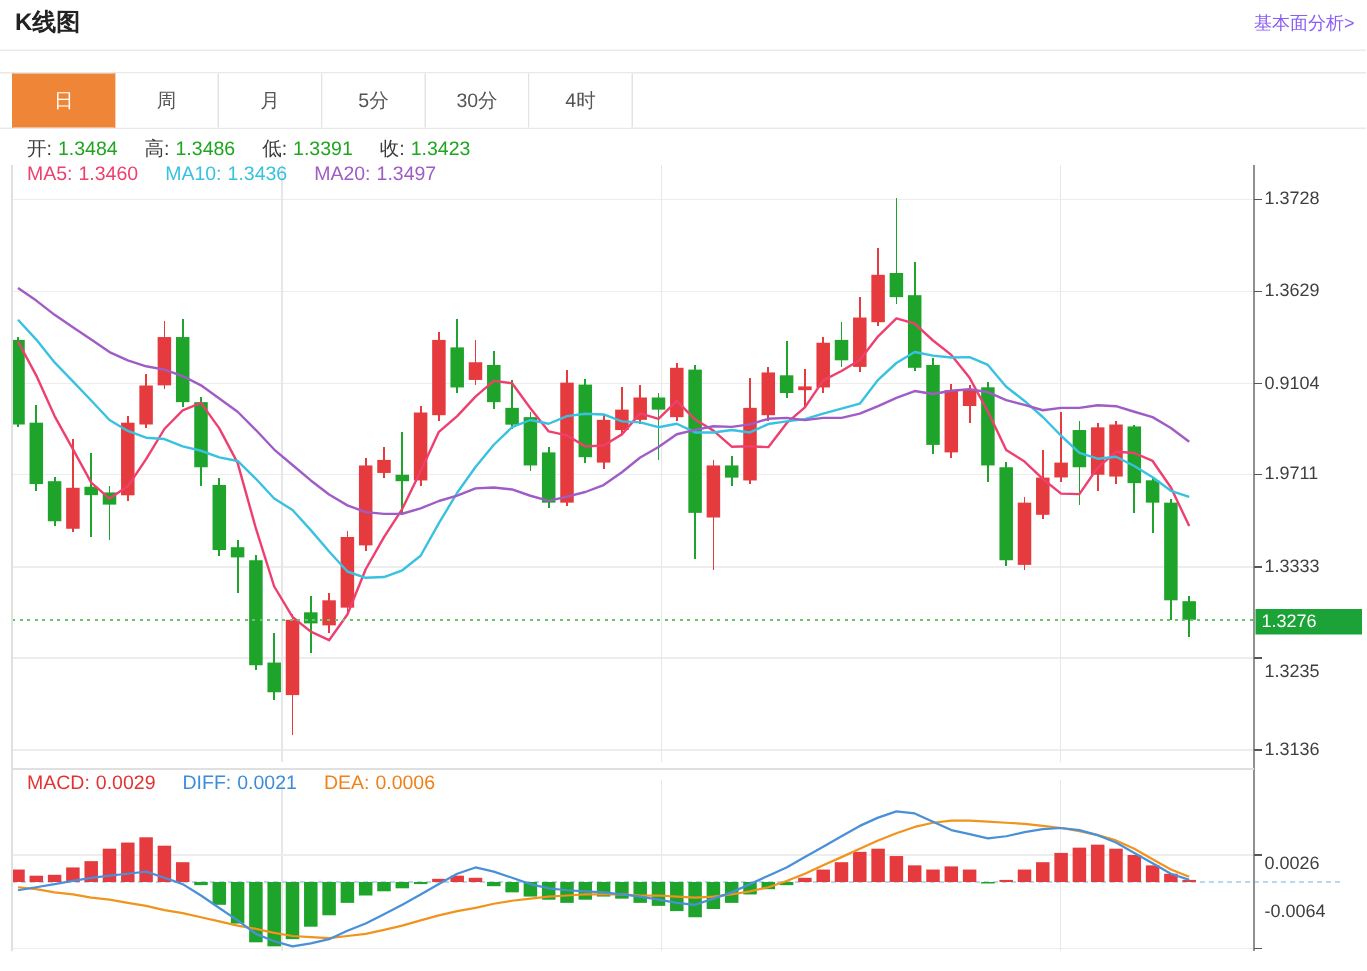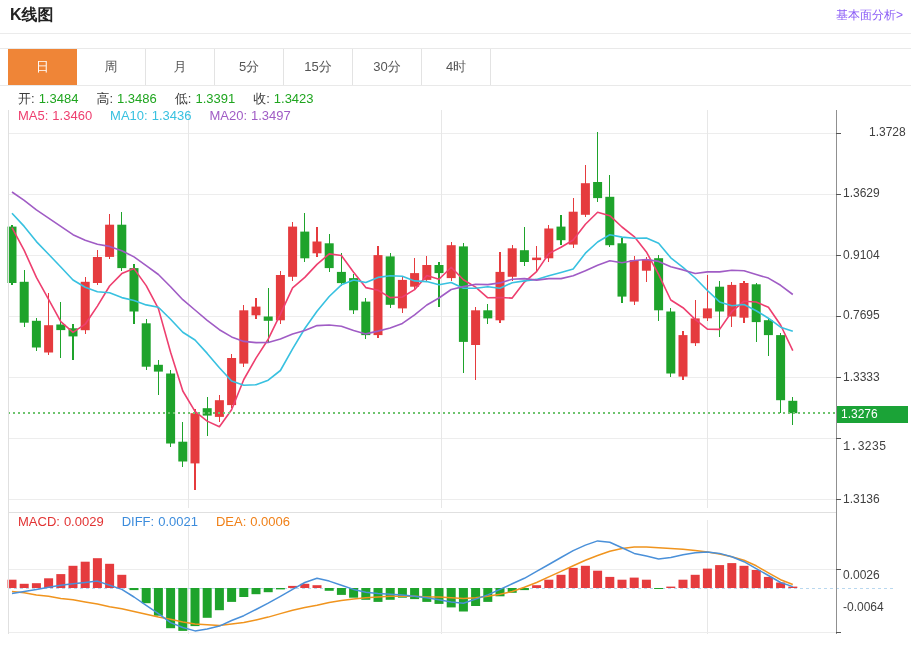--- a/index.html
+++ b/index.html
@@ -28,21 +28,20 @@
 <div class="page">
   <h2 class="page-title">K线图</h2>
   <a class="fund-link">基本面分析&gt;</a>
   <div class="top-divider"></div>
 
   <div class="tabs-row" id="tabs">
       <div class="tab active">日</div>
       <div class="tab">周</div>
       <div class="tab">月</div>
       <div class="tab">5分</div>
-      <div class="tab">15分</div>
       <div class="tab">30分</div>
       <div class="tab">4时</div>
     </div>
 
   <svg id="chart" class="chart-svg" width="911" height="647">
       <line x1="8" y1="133" x2="836" y2="133" stroke="#ededed" stroke-width="1" shape-rendering="crispEdges"></line>
       <line x1="8" y1="194.37010000000012" x2="836" y2="194.37010000000012" stroke="#ededed" stroke-width="1" shape-rendering="crispEdges"></line>
       <line x1="8" y1="255.74020000000024" x2="836" y2="255.74020000000024" stroke="#ededed" stroke-width="1" shape-rendering="crispEdges"></line>
       <line x1="8" y1="316.4904000000005" x2="836" y2="316.4904000000005" stroke="#ededed" stroke-width="1" shape-rendering="crispEdges"></line>
       <line x1="8" y1="377.86050000000057" x2="836" y2="377.86050000000057" stroke="#ededed" stroke-width="1" shape-rendering="crispEdges"></line>
@@ -271,24 +270,24 @@
       <line x1="836" y1="499.9807999999995" x2="841" y2="499.9807999999995" stroke="#555" stroke-width="1" shape-rendering="crispEdges"></line>
       <line x1="836" y1="569.995" x2="841" y2="569.995" stroke="#555" stroke-width="1" shape-rendering="crispEdges"></line>
       <line x1="836" y1="632.32" x2="841" y2="632.32" stroke="#555" stroke-width="1" shape-rendering="crispEdges"></line>
     </svg>
 
   <div class="info-row" id="ohlcRow" style="top:90px"><span class="grp"><span style="color: rgb(60, 60, 60);">开:</span><span style="color: rgb(31, 165, 31);">1.3484</span></span><span class="grp"><span style="color: rgb(60, 60, 60);">高:</span><span style="color: rgb(31, 165, 31);">1.3486</span></span><span class="grp"><span style="color: rgb(60, 60, 60);">低:</span><span style="color: rgb(31, 165, 31);">1.3391</span></span><span class="grp"><span style="color: rgb(60, 60, 60);">收:</span><span style="color: rgb(31, 165, 31);">1.3423</span></span></div>
   <div class="info-row" id="maRow" style="top:108px"><span class="grp"><span style="color: rgb(238, 63, 111);">MA5:</span><span style="color: rgb(238, 63, 111);">1.3460</span></span><span class="grp"><span style="color: rgb(56, 193, 224);">MA10:</span><span style="color: rgb(56, 193, 224);">1.3436</span></span><span class="grp"><span style="color: rgb(160, 92, 197);">MA20:</span><span style="color: rgb(160, 92, 197);">1.3497</span></span></div>
   <div class="info-row" id="macdRow" style="top:514px"><span class="grp"><span style="color: rgb(226, 51, 51);">MACD:</span><span style="color: rgb(226, 51, 51);">0.0029</span></span><span class="grp"><span style="color: rgb(60, 140, 220);">DIFF:</span><span style="color: rgb(60, 140, 220);">0.0021</span></span><span class="grp"><span style="color: rgb(240, 128, 24);">DEA:</span><span style="color: rgb(240, 128, 24);">0.0006</span></span></div>
 
   <div id="ylabels">
-      <span class="ylab" style="top: 125px; margin-left: 26px;">1.3728</span>
+      <span class="ylab" style="top: 125px;">1.3728</span>
       <span class="ylab" style="top: 186.37px;">1.3629</span>
       <span class="ylab" style="top: 247.74px;">0.9104</span>
-      <span class="ylab" style="top: 308.49px;">0.7695</span>
+      <span class="ylab" style="top: 308.49px;">1.9711</span>
       <span class="ylab" style="top: 369.861px;">1.3333</span>
-      <span class="ylab" style="top: 440px; font-family: Liberation Mono, monospace;">1.3235</span>
+      <span class="ylab" style="top: 440px;">1.3235</span>
       <span class="ylab" style="top: 491.981px;">1.3136</span>
       <span class="ylab" style="top: 568px;">0.0026</span>
       <span class="ylab" style="top: 600px;">-0.0064</span>
     </div>
   <div class="price-badge" id="priceBadge">1.3276</div>
 </div>
 
 </body></html>

